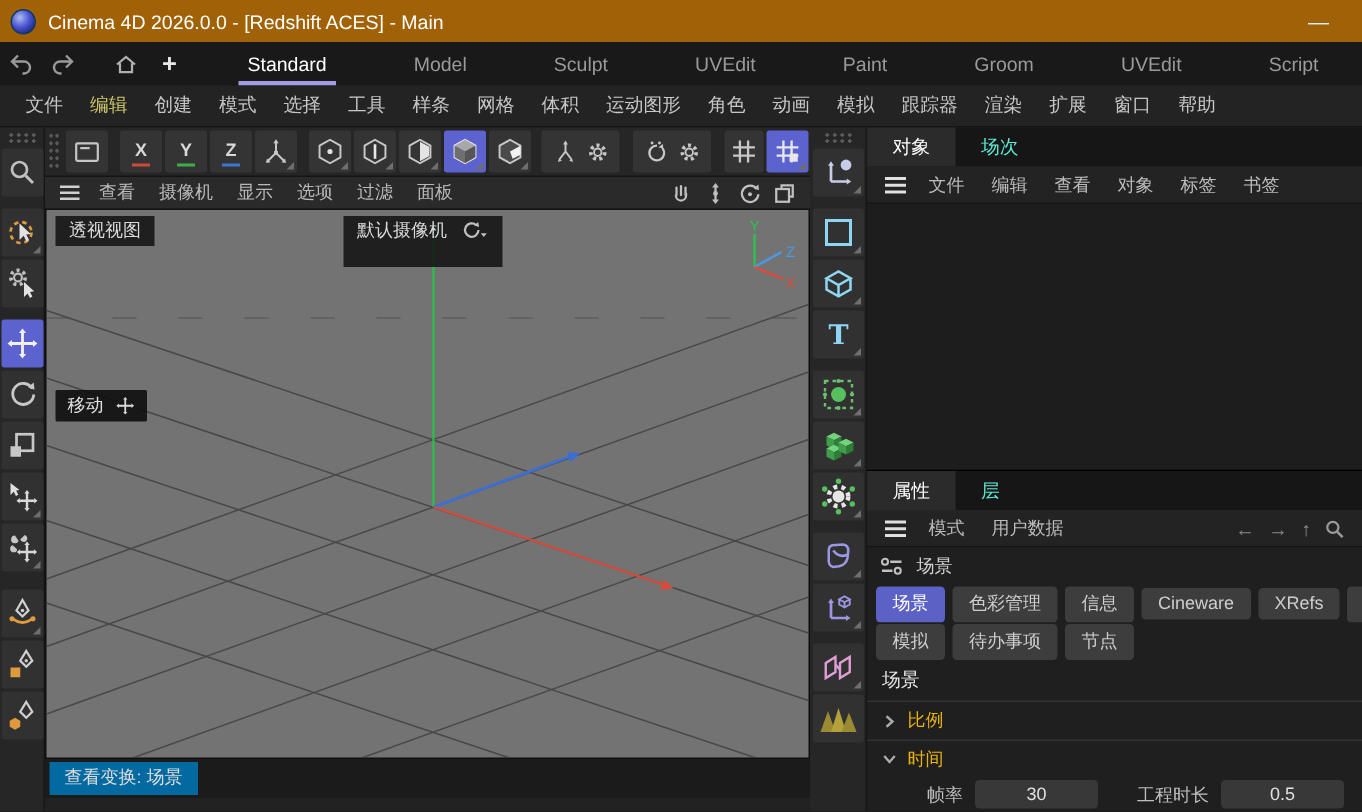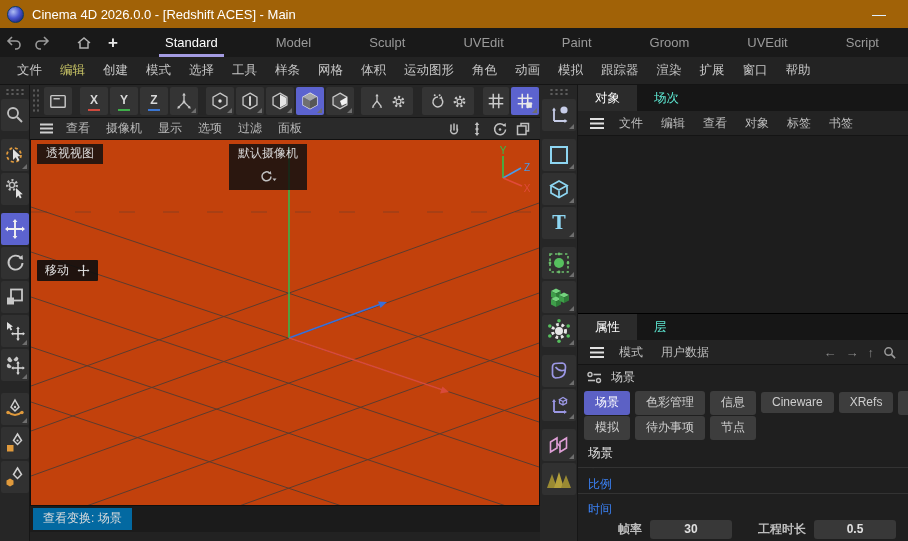--- a/index.html
+++ b/index.html
@@ -64,26 +64,26 @@
     padding:2px 2px 3px; border-bottom:2px solid #888; }
   .ux { border-color:#cf4a3e; } .uy { border-color:#3fae4a; } .uz { border-color:#3b76d2; }
 
   
   .viewport { position:absolute; left:30px; top:118px; width:510px; height:423px;
     display:flex; flex-direction:column; background:#222; }
   .vp-menubar { height:22px; background:#2a2a2a; display:flex; align-items:center; font-size:12px;
     color:#b8b8b8; padding:0 5px; border-bottom:1px solid #101010; }
   .vp-menu-item { padding:0 8px; }
   .vp-right-icons { margin-left:auto; display:flex; gap:7px; align-items:center; padding-right:4px; }
-  .vp-canvas { position:relative; height:366px; background:#c2410c; overflow:hidden;
+  .vp-canvas { position:relative; height:366px; background:#737373; overflow:hidden;
     border:1px solid #0f0f0f; border-top:none; }
   .vp-label { position:absolute; background:rgba(16,16,16,.85); color:#d8d8d8; font-size:12px;
     padding:1px 9px 2px; }
   .vp-cam-wrap { position:absolute; left:198px; top:4px; display:flex; align-items:center; gap:8px;
-    background:rgba(16,16,16,.85); padding:1px 9px 6px; color:#d8d8d8; font-size:12px;flex-direction:column; }
+    background:rgba(16,16,16,.85); padding:1px 9px 16px; color:#d8d8d8; font-size:12px; }
   .tool-chip { position:absolute; left:6px; top:120px; background:rgba(14,14,14,.9); color:#e0e0e0;
     font-size:12px; padding:2px 8px; display:flex; align-items:center; gap:8px; border-radius:1px; }
   .vp-status { height:26px; background:#1b1b1b; display:flex; align-items:center;
     justify-content:space-between; padding:0 3px; }
   .status-chip { background:#0369a1; color:#dcdcdc; font-size:12px; padding:2px 10px 3px; }
   .grip { width:14px; height:18px; background:repeating-linear-gradient(135deg,transparent 0 4px,#3c3c3c 4px 6px); }
   .vp-right-group { display:flex; align-items:center; gap:4px; }
   .vp-filler { flex:1; background:#222; }
 
   
@@ -102,24 +102,24 @@
   .am-nav { margin-left:auto; display:flex; align-items:center; gap:9px; padding-right:6px;
     color:#8a8a8a; font-size:13px; }
   .am-mode-row { height:25px; display:flex; align-items:center; gap:8px; padding:0 8px; color:#d0d0d0;
     background:#1f1f1f; }
   .am-btn-row { height:25px; display:flex; align-items:center; gap:5px; padding:0 6px;
     white-space:nowrap; overflow:hidden; }
   .am-tab-btn { background:#3d3d3d; border-radius:3px; padding:3px 11px 4px; color:#cecece; flex:0 0 auto; }
   .am-tab-btn.active { background:#5c61c5; color:#fff; }
   .am-heading { height:28px; display:flex; align-items:center; padding:0 10px; color:#e4e4e4;
     font-size:12.5px; border-bottom:1px solid #333; }
-  .am-group { display:flex; gap:7px; padding:0 10px; color:#3b82f6;flex-direction:column; }
+  .am-group { display:flex; align-items:center; gap:7px; padding:0 10px; color:#eab308; }
   .g1 { height:26px; border-bottom:1px solid #333; }
   .g2 { height:24px; }
-  .am-fields { display:flex; align-items:center; gap:8px; padding:2px 2px; color:#bdbdbd;font-weight:bold; }
+  .am-fields { display:flex; align-items:flex-end; gap:8px; padding:2px 2px; color:#bdbdbd; }
   .field-label { width:62px; text-align:right; }
   .field-label.w2 { width:66px; }
   .field-input { background:#383838; border-radius:3px; width:82px; text-align:center;
     color:#e0e0e0; padding:2px 0 3px; }
 
   svg { display:block; }
 </style>
 </head>
 <body>
 

